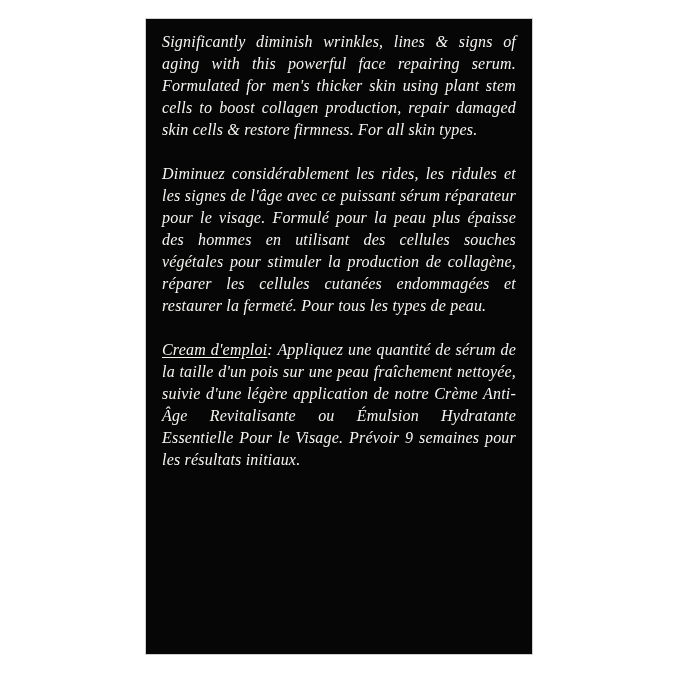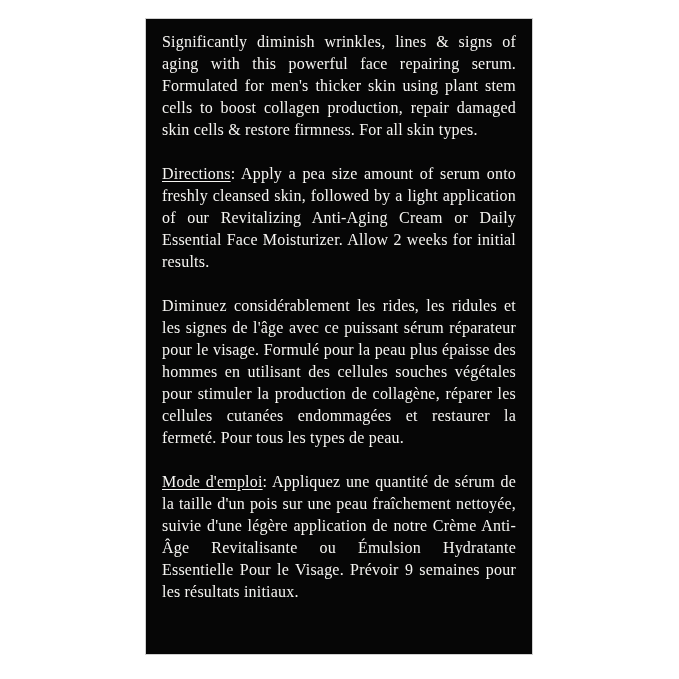--- a/index.html
+++ b/index.html
@@ -26,37 +26,37 @@
     padding: 12px 16px 10px 16px;
     overflow: hidden;
     box-shadow: 0 0 0 1px #cfcfcf;
   }
   .label p {
     margin: 0 0 22px 0;
     font-size: 16px;
     line-height: 22px;
     text-align: justify;
     letter-spacing: 0.2px;
+    font-style: italic;
   }
   .label p:last-child {
     margin-bottom: 0;
   }
   .heading-underline {
     text-decoration: underline;
     text-underline-offset: 2px;
   }
 </style>
 </head>
 <body>
 
 <div class="page">
   <div class="label">
 
     <p>Significantly diminish wrinkles, lines &amp; signs of aging with this powerful face repairing serum. Formulated for men's thicker skin using plant stem cells to boost collagen production, repair damaged skin cells &amp; restore firmness. For all skin types.</p>
 
-    <p><span class="heading-underline">Directions</span><span>: </span><span>Apply a pea size amount of serum onto freshly cleansed skin, followed by a light application of our Revitalizing Anti-Aging Cream or Daily Essential Face Moisturizer. Allow 2 weeks for initial results.</span></p>
 
     <p>Diminuez considérablement les rides, les ridules et les signes de l'âge avec ce puissant sérum réparateur pour le visage. Formulé pour la peau plus épaisse des hommes en utilisant des cellules souches végétales pour stimuler la production de collagène, réparer les cellules cutanées endommagées et restaurer la fermeté. Pour tous les types de peau.</p>
 
-    <p><span class="heading-underline">Mode d'emploi</span><span>: </span><span>Appliquez une quantité de sérum de la taille d'un pois sur une peau fraîchement nettoyée, suivie d'une légère application de notre Crème Anti-Âge Revitalisante ou Émulsion Hydratante Essentielle Pour le Visage. Prévoir 9 semaines pour les résultats initiaux.</span></p>
+    <p><span class="heading-underline">Cream d'emploi</span><span>: </span><span>Appliquez une quantité de sérum de la taille d'un pois sur une peau fraîchement nettoyée, suivie d'une légère application de notre Crème Anti-Âge Revitalisante ou Émulsion Hydratante Essentielle Pour le Visage. Prévoir 9 semaines pour les résultats initiaux.</span></p>
 
   </div>
 </div>
 
 </body></html>

